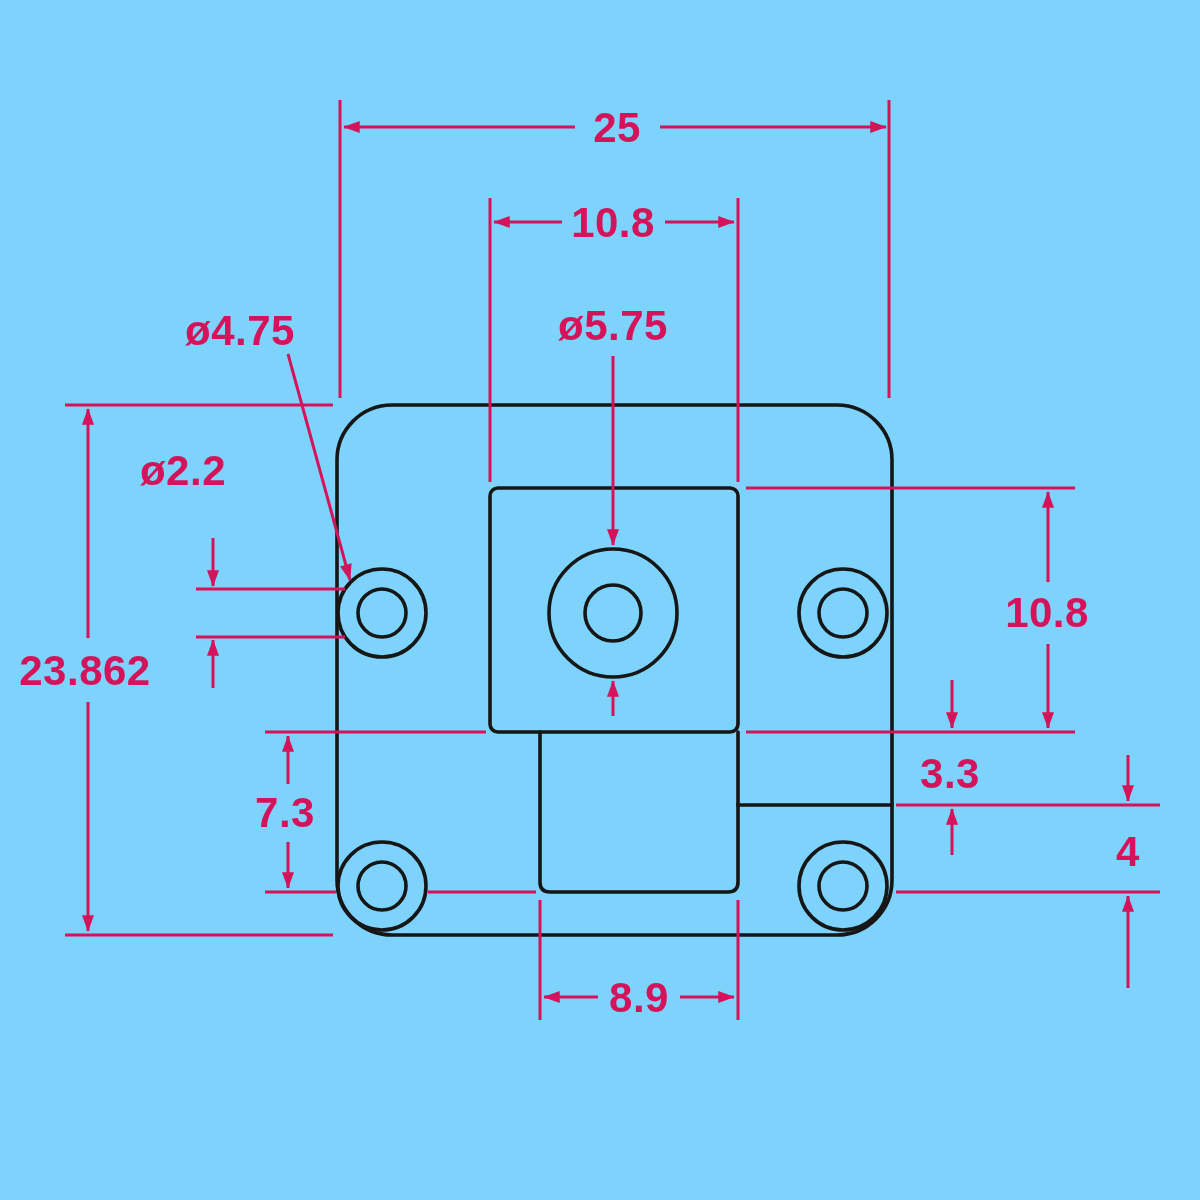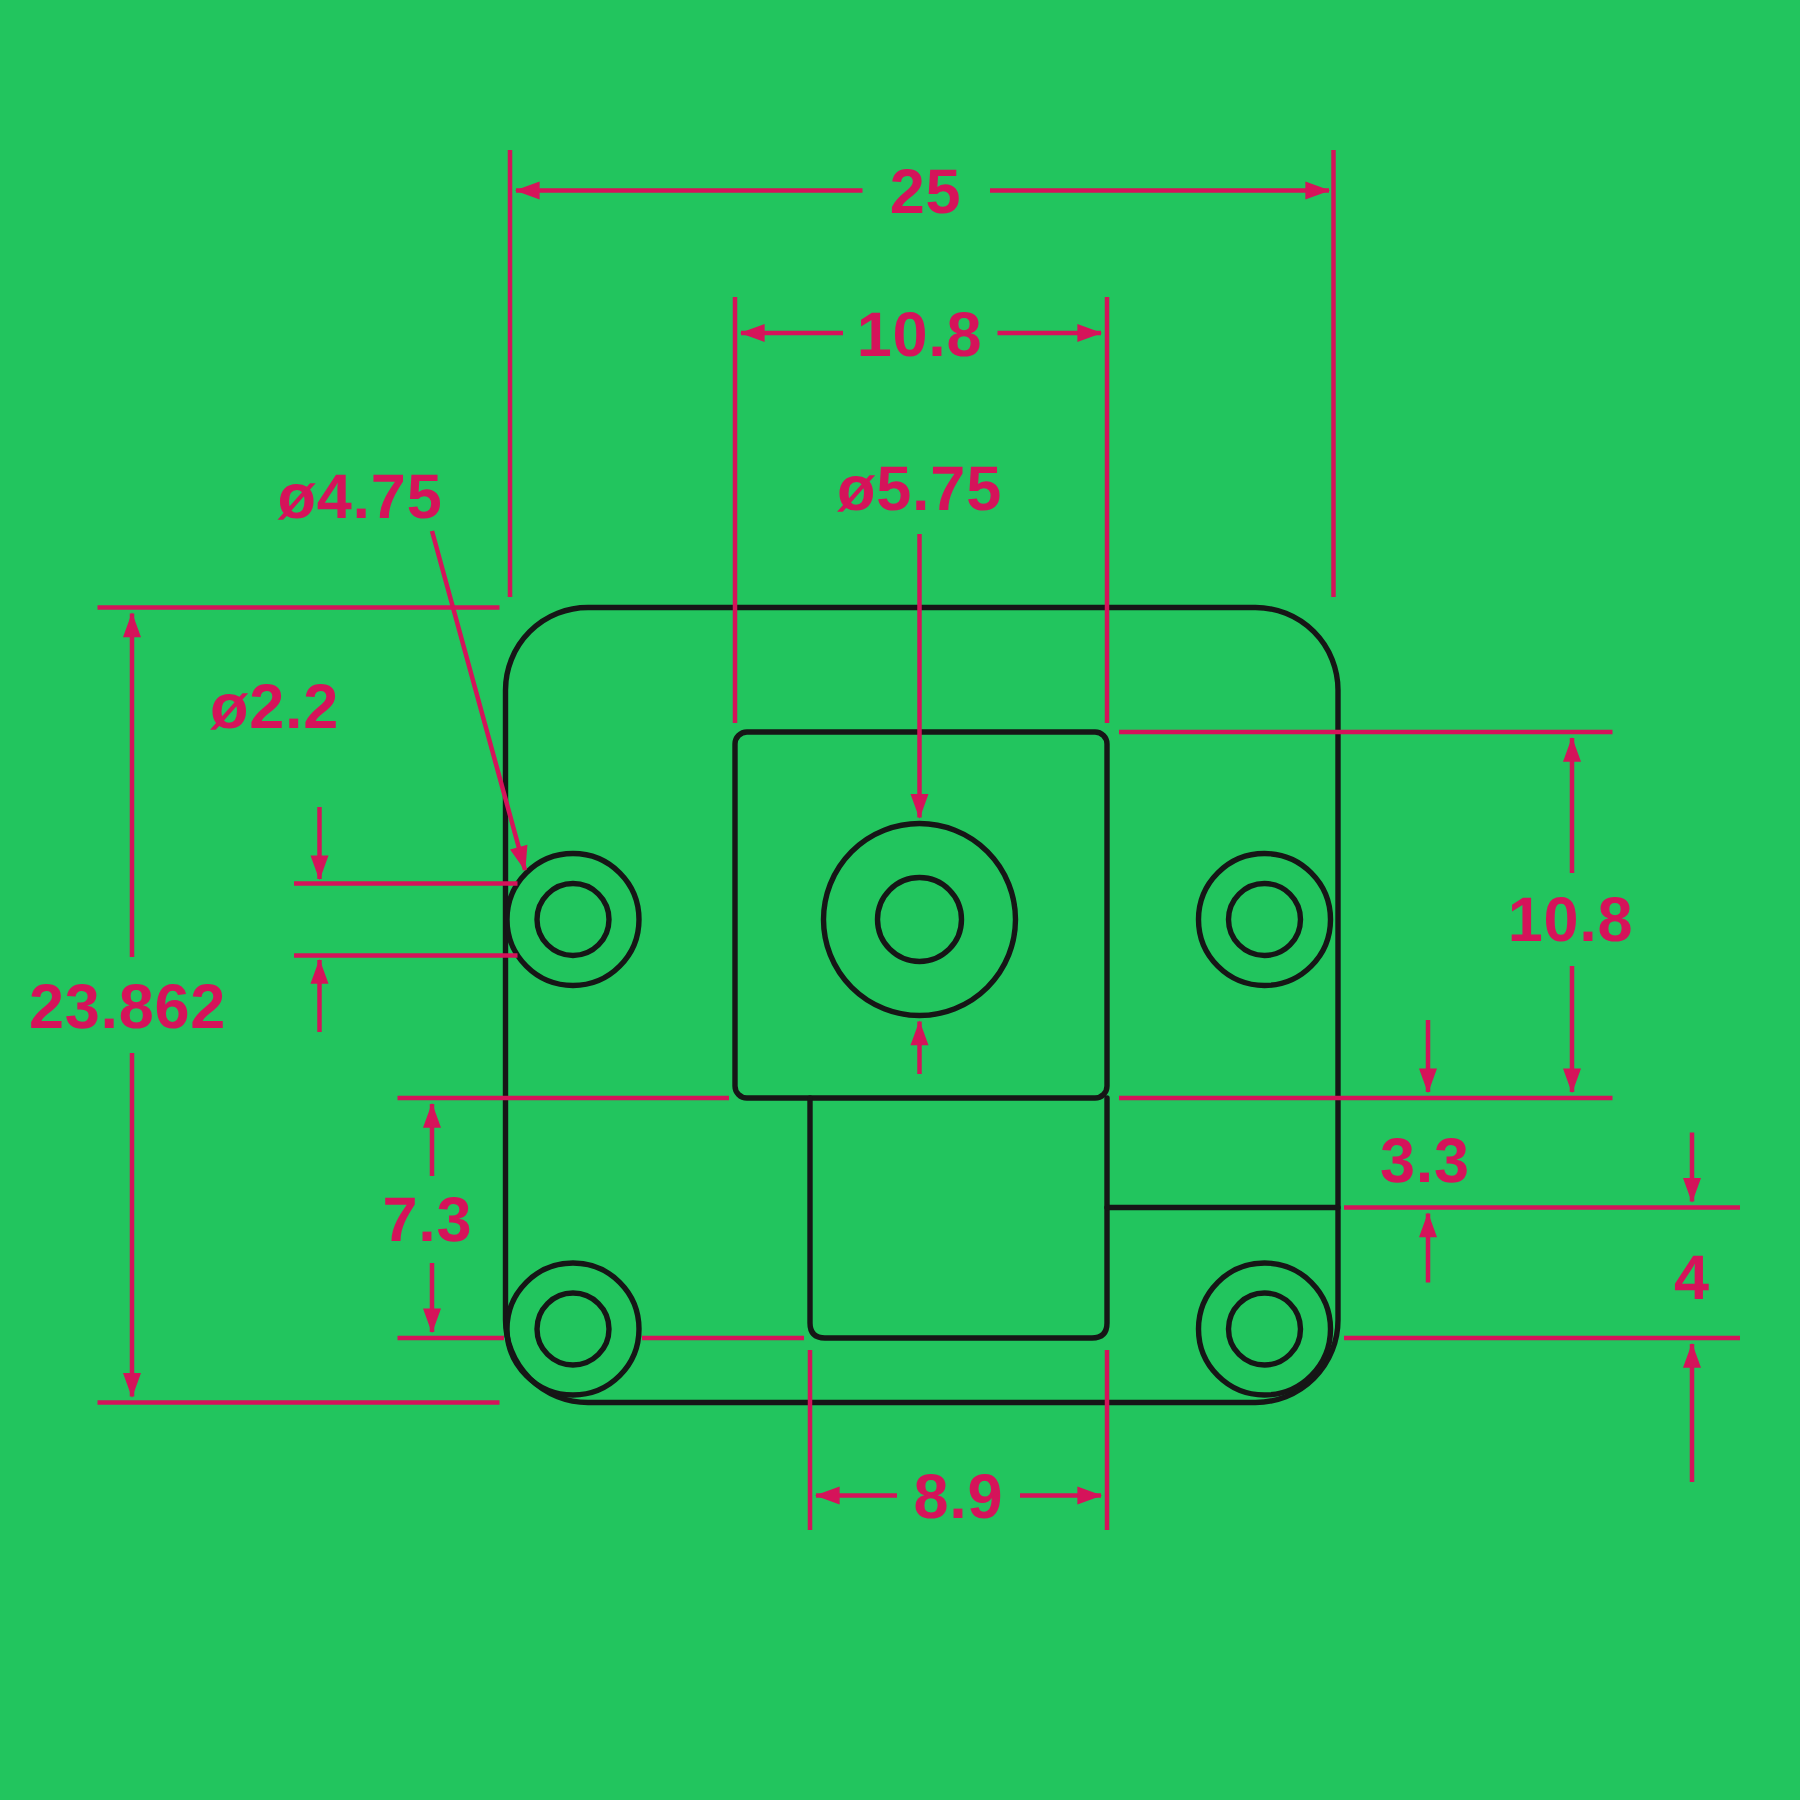--- a/index.html
+++ b/index.html
@@ -4,21 +4,21 @@
 <style>
   html,body{
     margin:0;
     padding:0;
     background:#ffffff;
     font-family:"Liberation Sans", sans-serif;
   }
   .stage{
     width:1200px;
     height:1200px;
-    background:#22c55e;
+    background:#7dd3fc;
     position:relative;
   }
   svg{display:block;}
   .part{
     fill:none;
     stroke:#161616;
     stroke-width:3.6;
     stroke-linecap:round;
     stroke-linejoin:round;
   }

